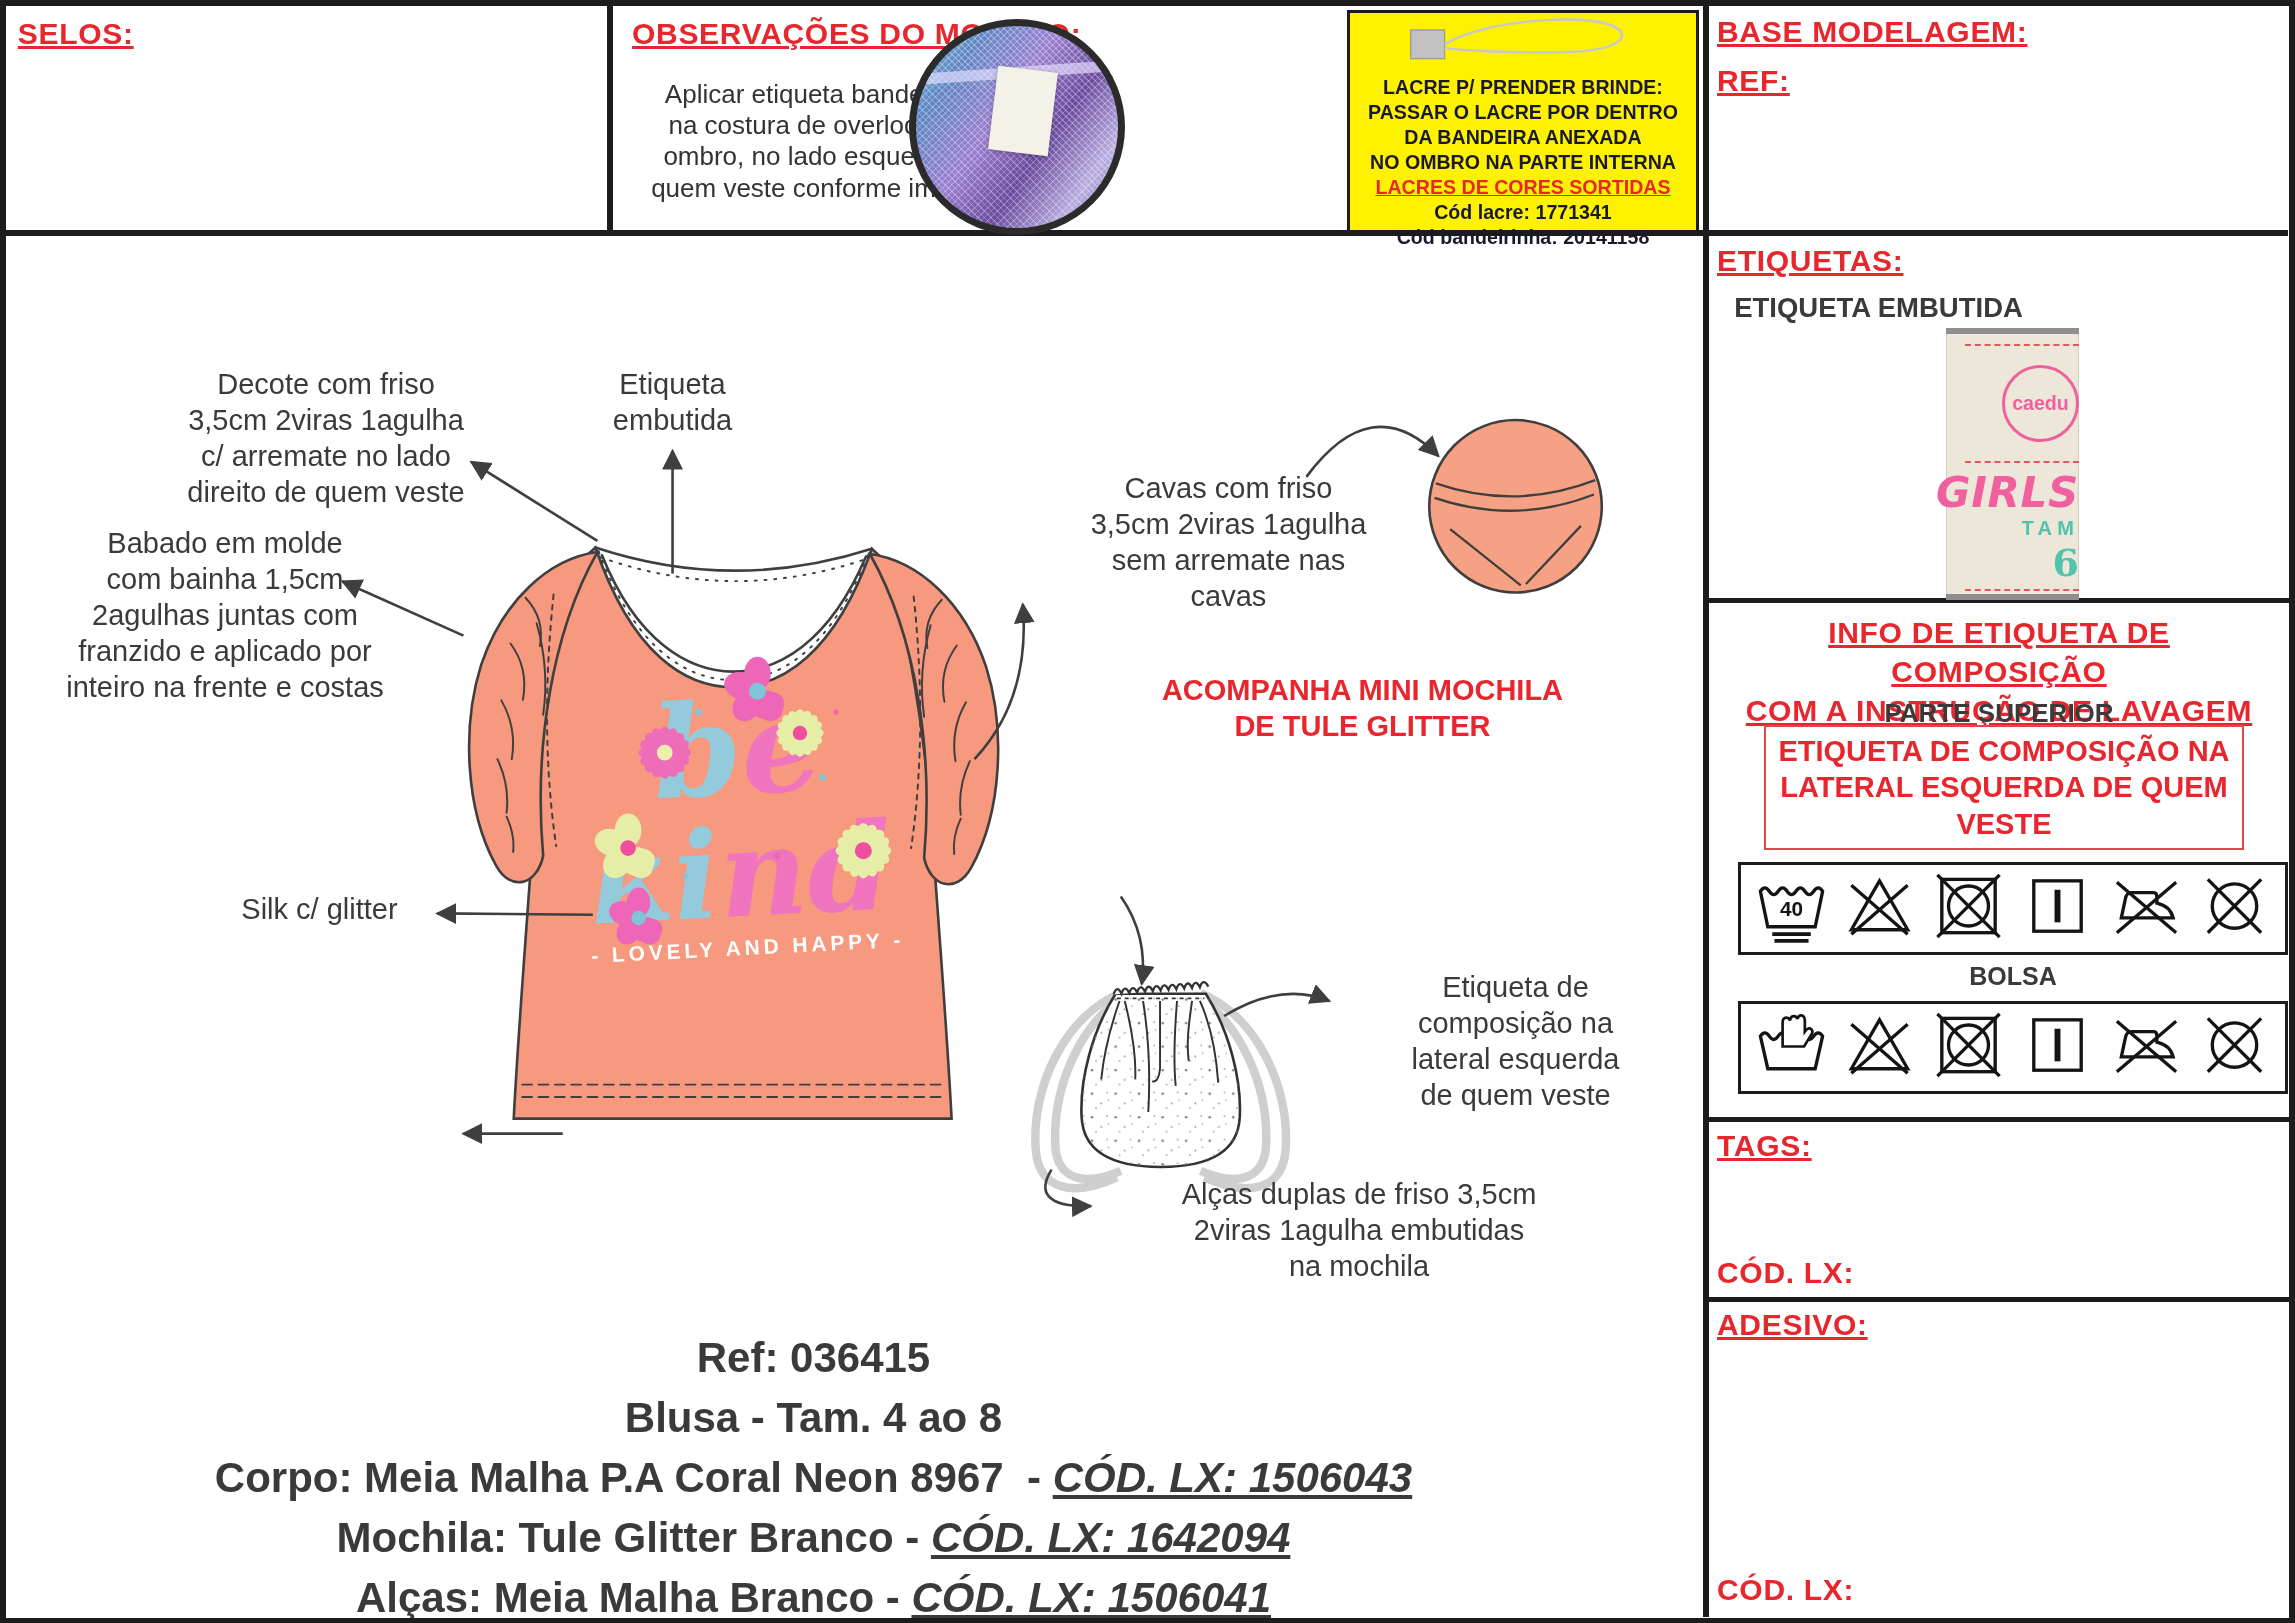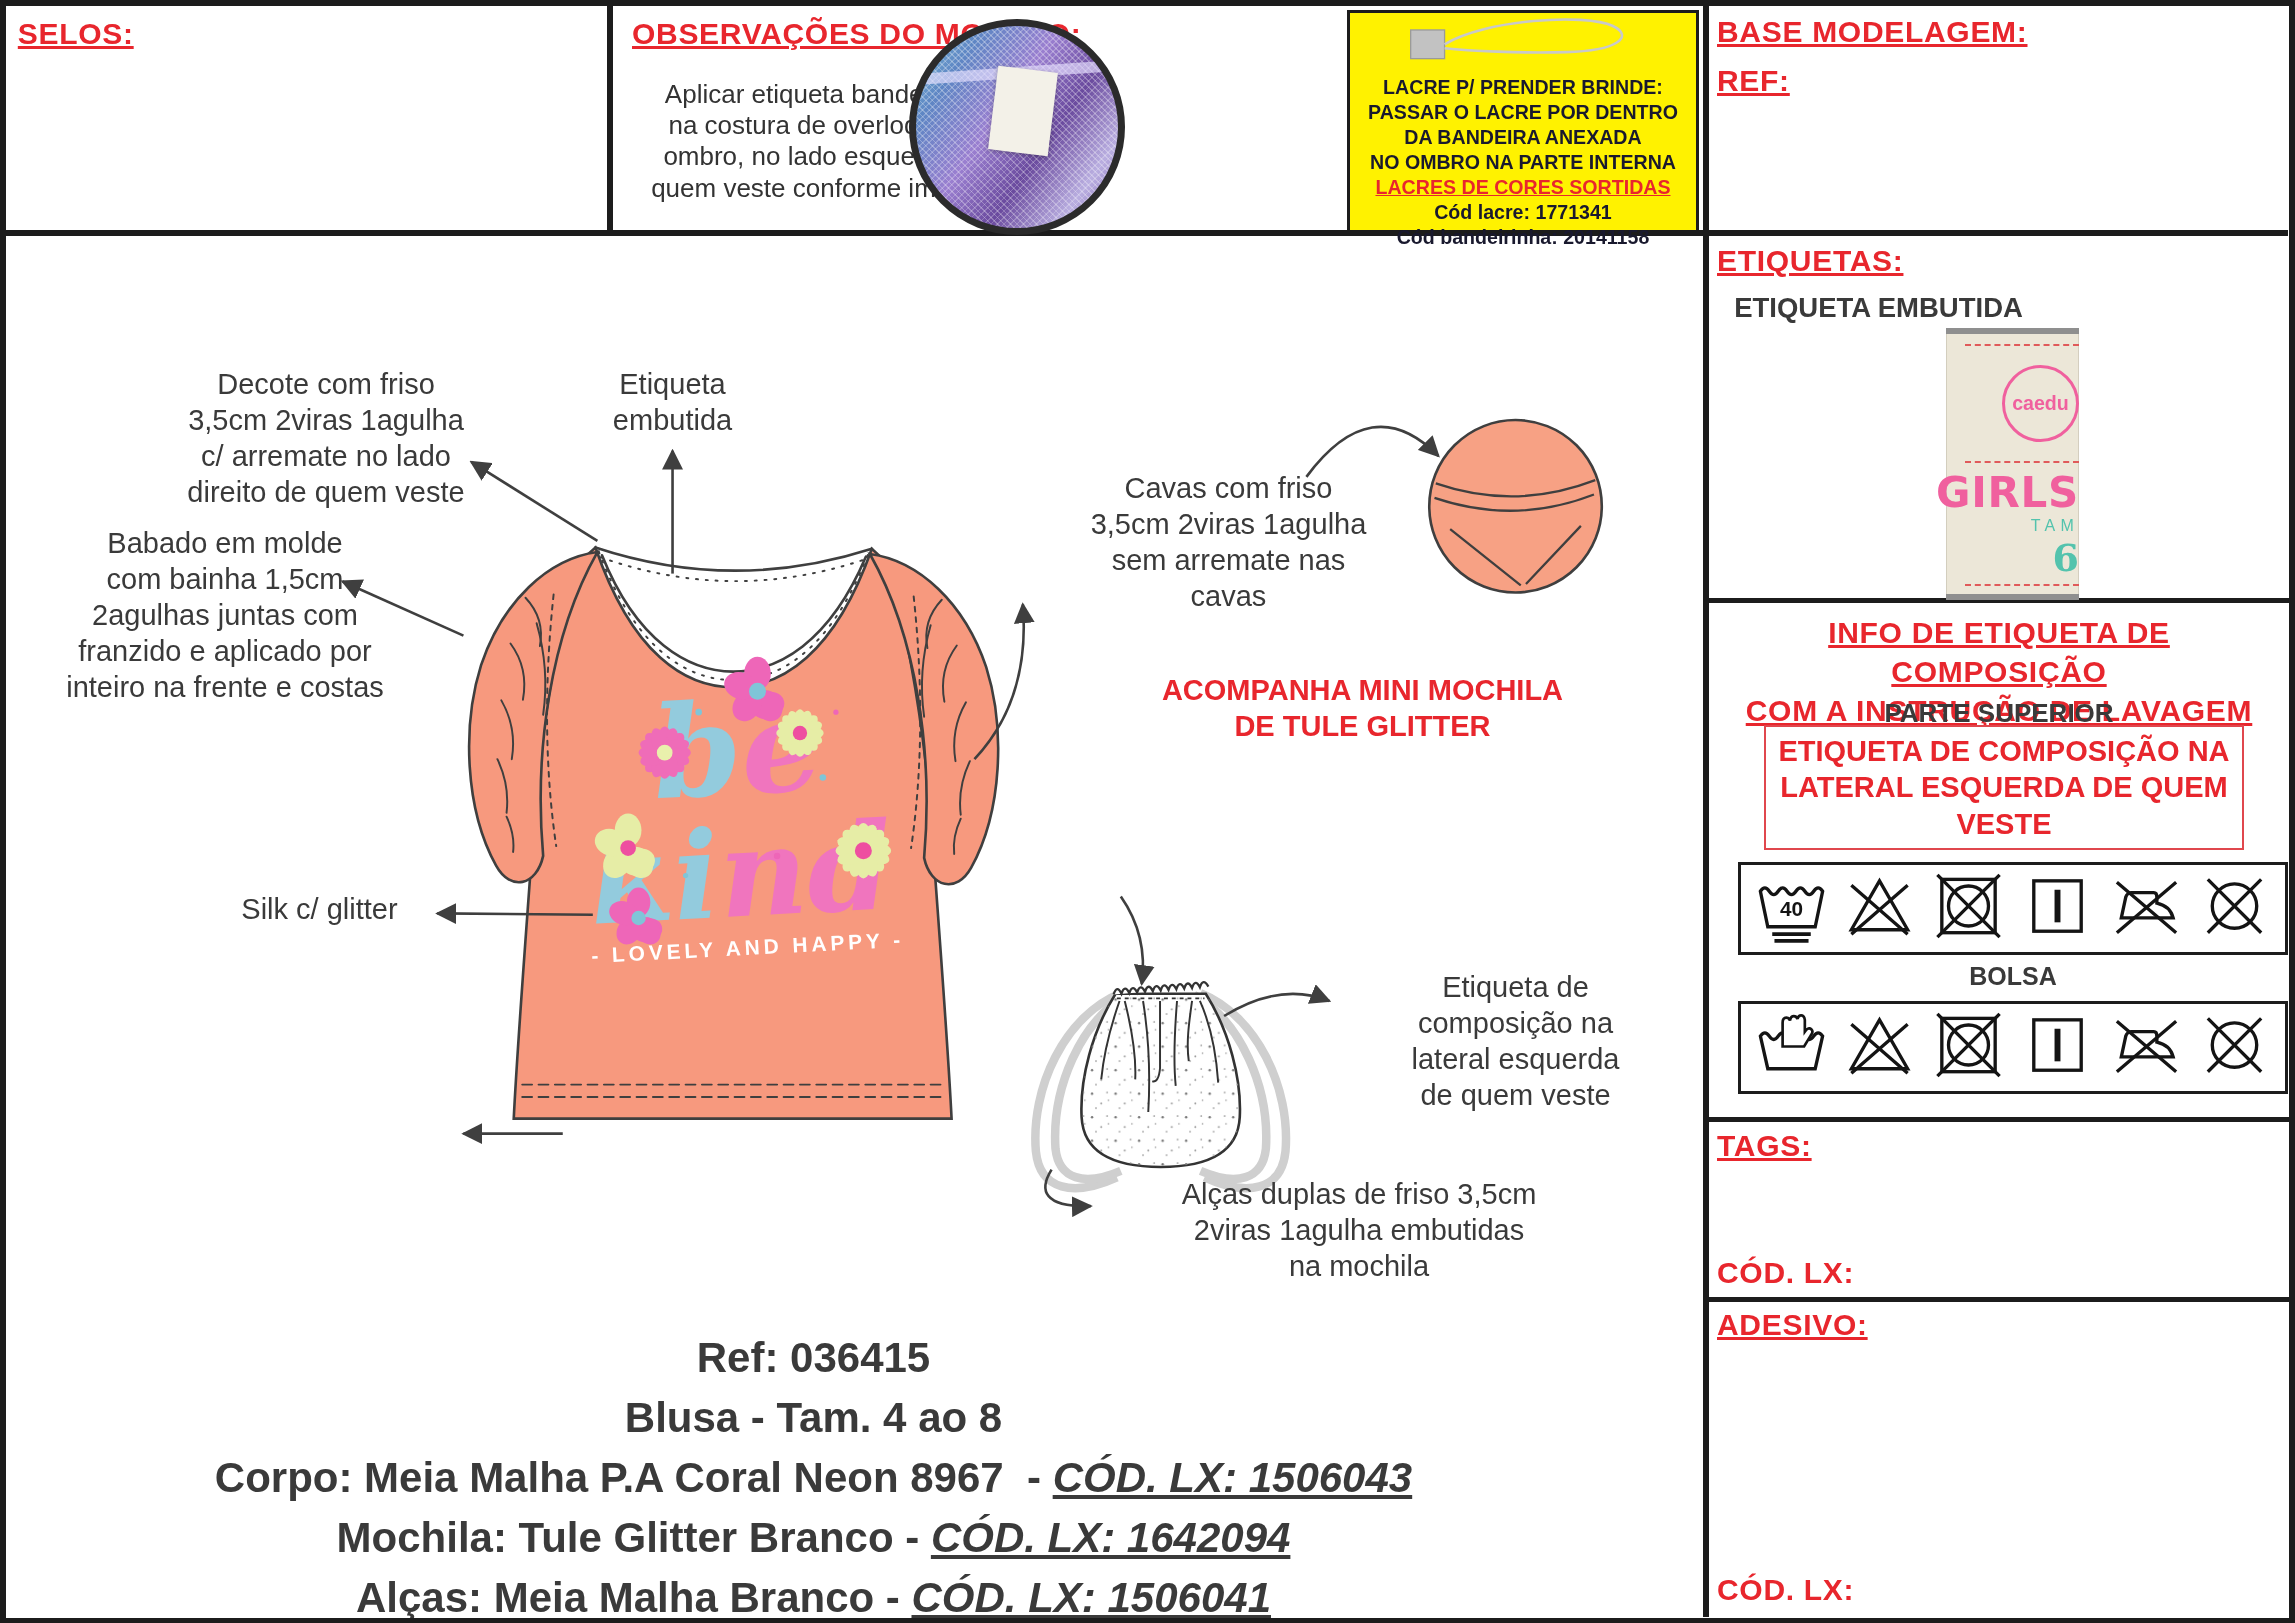--- a/index.html
+++ b/index.html
@@ -26,22 +26,22 @@
   .photo-label{position:absolute;left:77px;top:43px;width:60px;height:84px;background:#f3f1e8;
                transform:rotate(7deg);box-shadow:0 1.3px 5.2px rgba(0,0,0,.3);}
   .photo-seam{position:absolute;left:0;top:41px;width:100%;height:10.5px;background:rgba(230,225,255,.65);
               transform:rotate(-4deg);}
   .etq-label{position:absolute;left:1940px;top:322px;width:133px;height:272px;background:#ece7d8;
              box-shadow:inset 0 0 0 0.7px #c9c4b4;display:flex;flex-direction:column;align-items:flex-end;box-sizing:border-box;}
   .lbl-bar{width:100%;height:5.9px;background:#8f8f8f;}
   .lbl-dash{width:86%;border-top:2.6px dashed #e05a5a;}
   .caedu-circle{width:71px;height:71px;border:3.3px solid #f0609e;border-radius:50%;
                 display:flex;align-items:center;justify-content:center;color:#f0609e;font-size:19.6px;font-weight:bold;}
-  .girls{color:#f0609e;font-size:42px;font-weight:bold;letter-spacing:0.7px;font-family:"DejaVu Sans",sans-serif;}
-  .tam{color:#53c3ad;font-size:16px;font-weight:normal;letter-spacing:5.2px;}
+  .girls{color:#f0609e;font-size:42px;font-weight:bold;letter-spacing:0.7px;font-family:"DejaVu Sans",sans-serif;font-style:italic;}
+  .tam{color:#53c3ad;font-size:20px;font-weight:bold;letter-spacing:5.2px;}
   .size6{color:#53c3ad;font-size:38px;font-weight:bold;font-family:"DejaVu Serif",serif;}
   .redbox{position:absolute;left:1758px;top:719px;width:480px;height:125px;border:2.6px solid #e0474d;
           box-sizing:border-box;display:flex;align-items:center;justify-content:center;
           color:#e8262d;font-weight:bold;font-size:29px;text-align:center;line-height:1.25;white-space:pre-line;}
   .washrow{position:absolute;left:1732px;width:550px;height:93px;border:3.3px solid #1c1c1c;
            box-sizing:border-box;display:flex;align-items:center;justify-content:space-evenly;background:#fff;}
   .blacklabel{position:absolute;color:#3a3a3a;font-weight:bold;}
 </style>
 </head>
 <body>

